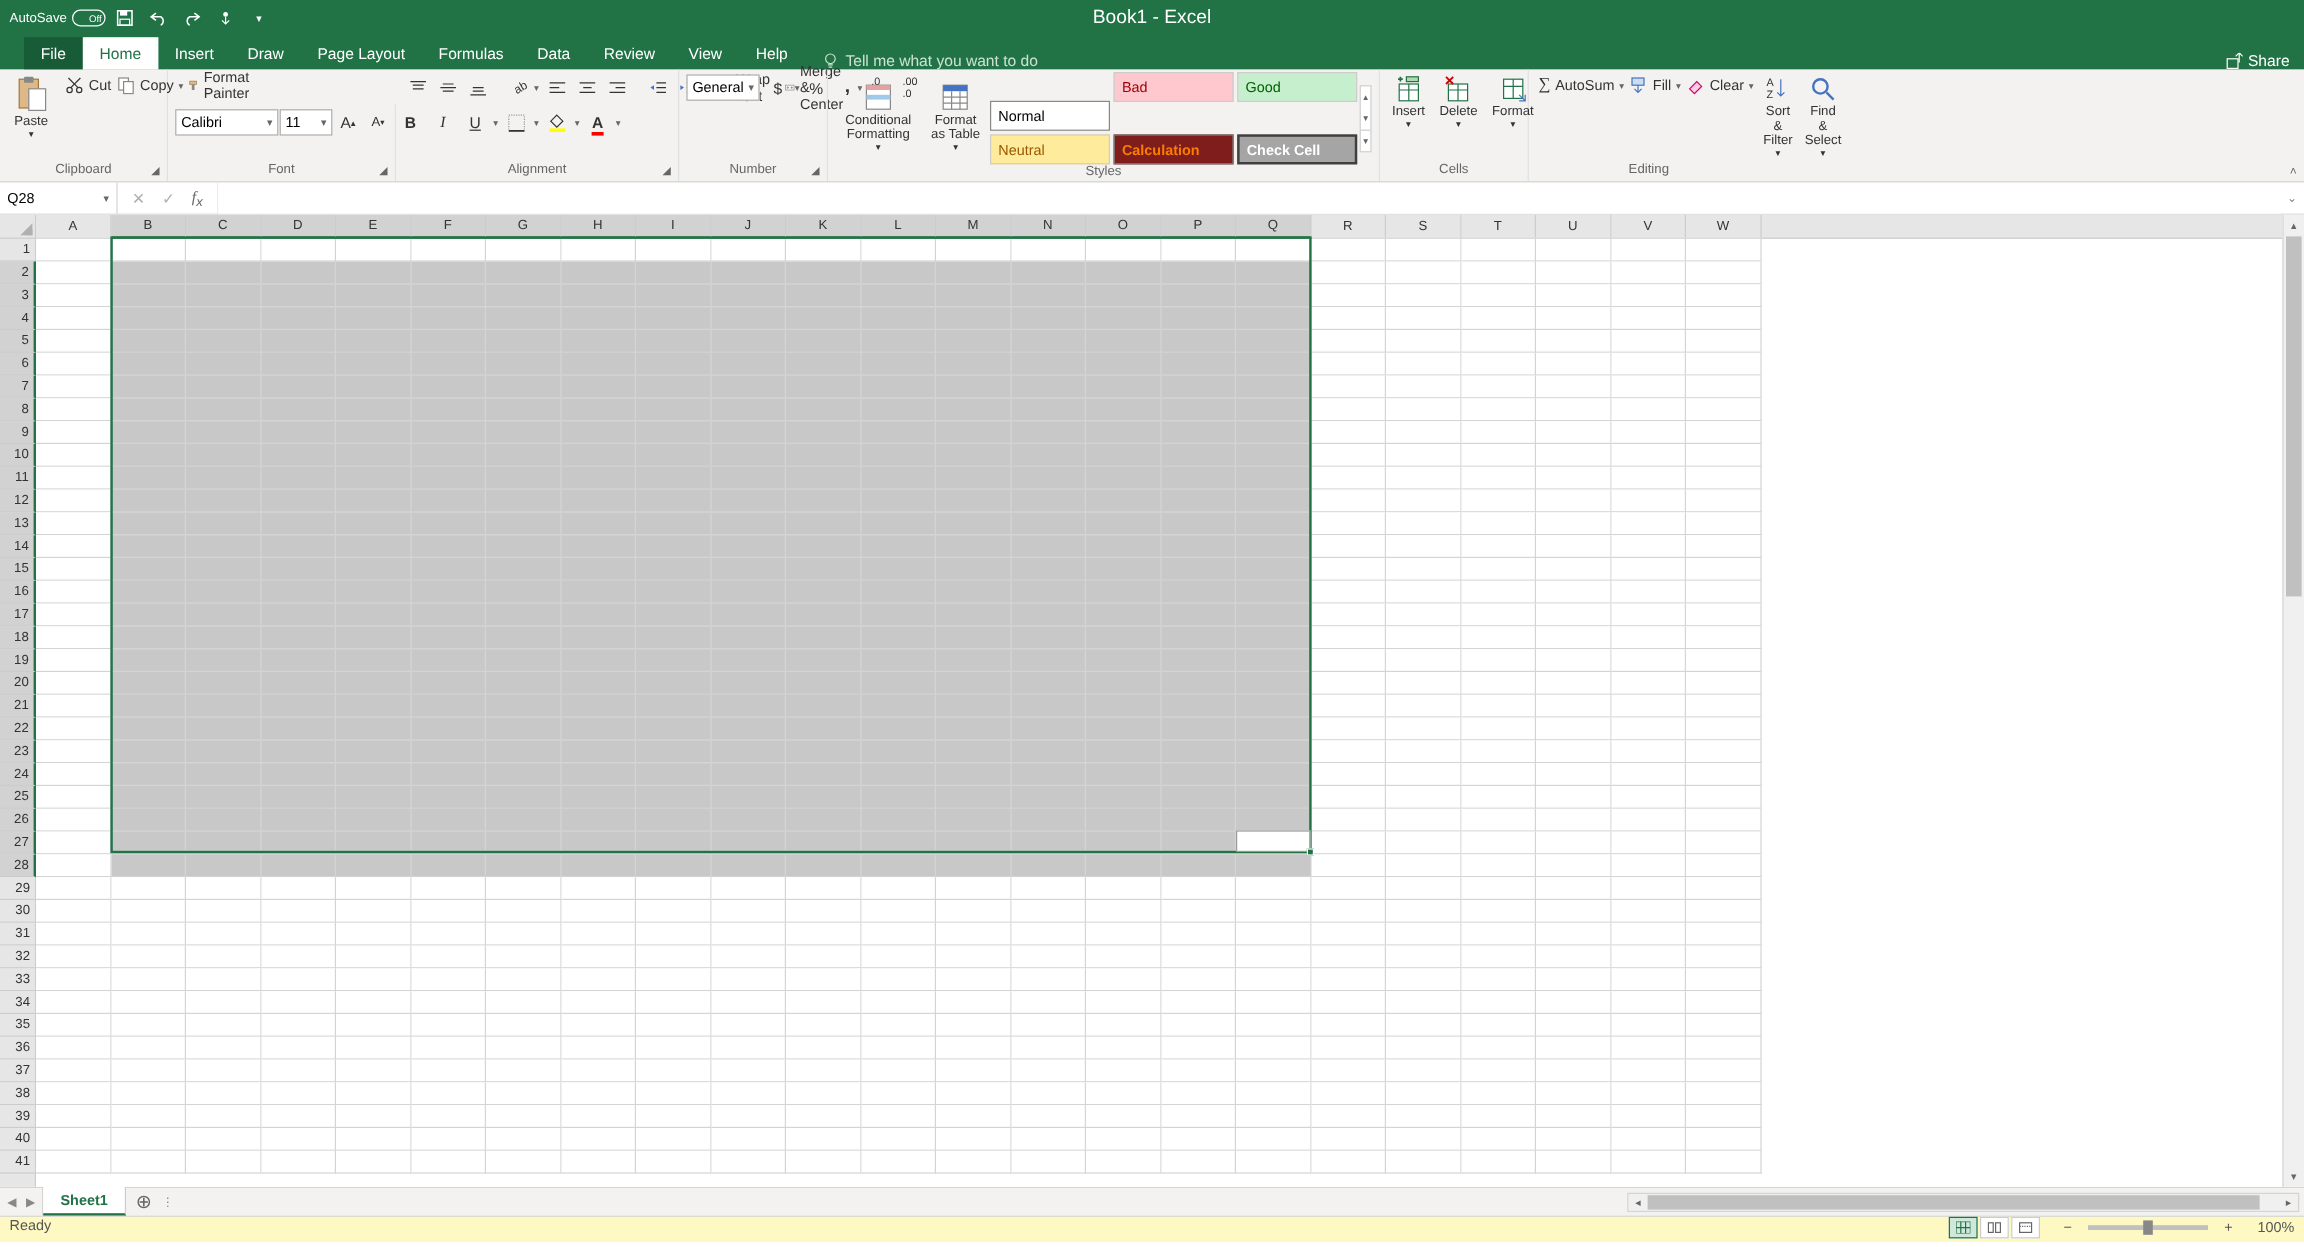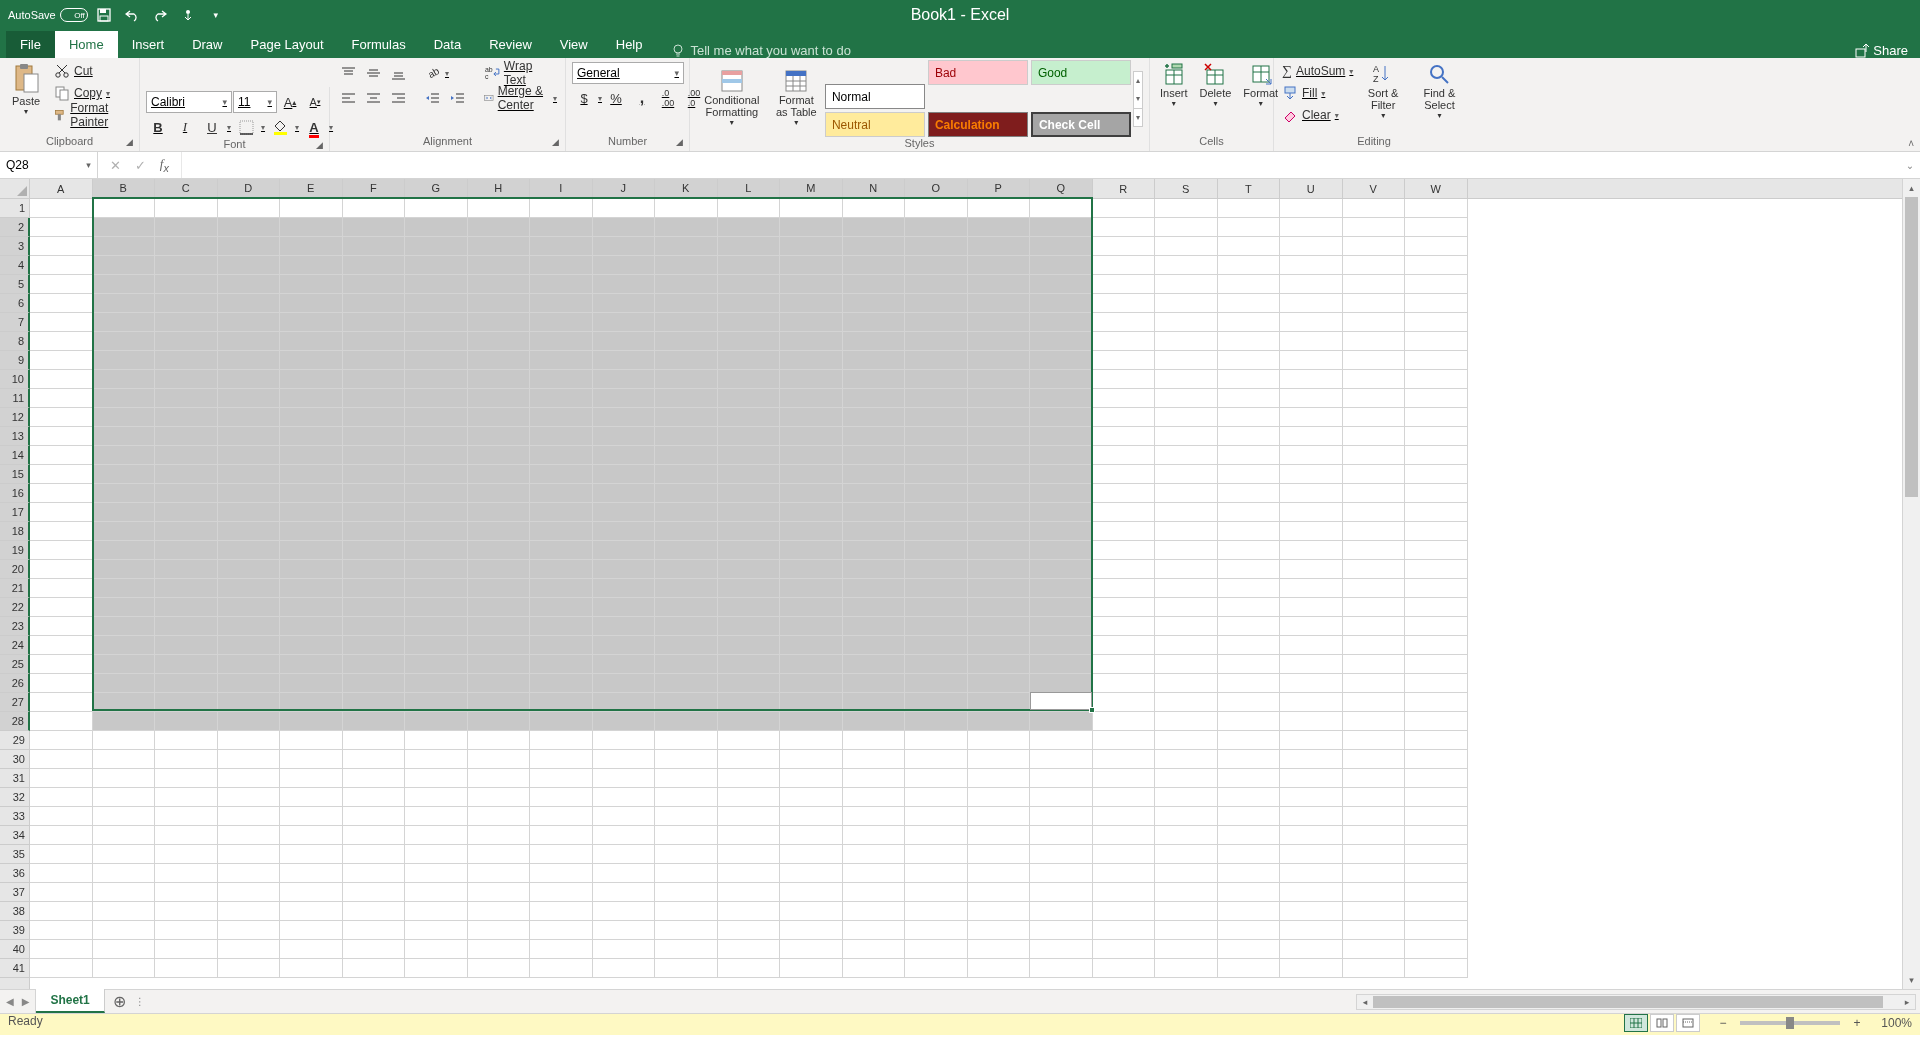--- a/index.html
+++ b/index.html
@@ -9,32 +9,32 @@
 .titlebar { height: 30px; background: #217346; display: flex; align-items: center; color: #fff; font-size: 12px; position: relative; }
 .titlebar .left { display: flex; align-items: center; padding-left: 8px; gap: 4px; }
 .titlebar .autosave { display: flex; align-items: center; gap: 4px; font-size: 11px; }
 .titlebar .autosave .toggle { width: 28px; height: 14px; border: 1px solid #fff; border-radius: 8px; display: inline-flex; align-items: center; font-size: 8px; padding: 0 2px; justify-content: flex-end; }
 .titlebar .qat-icon { width: 24px; height: 24px; display: inline-flex; align-items: center; justify-content: center; cursor: pointer; }
 .titlebar .center { position: absolute; left: 50%; transform: translateX(-50%); font-size: 16px; }
 .titlebar .right { margin-left: auto; display: flex; align-items: center; gap: 4px; padding-right: 4px; }
 .titlebar .win-btn { width: 46px; height: 30px; display: inline-flex; align-items: center; justify-content: center; cursor: pointer; }
 
 
-.tabstrip { height: 28px; background: #217346; display: flex; align-items: flex-end; padding-left: 6px; text-align: right; }
+.tabstrip { height: 28px; background: #217346; display: flex; align-items: flex-end; padding-left: 20px; text-align: right; }
 .tabstrip .tab { padding: 6px 14px; color: #fff; font-size: 13px; cursor: pointer; }
 .tabstrip .tab.file { background: #185c37; }
 .tabstrip .tab.active { background: #fff; color: #217346; }
 .tabstrip .tellme { display: flex; align-items: center; gap: 6px; color: #c9e2d3; font-size: 13px; margin-left: 14px; }
 .tabstrip .share { margin-left: auto; color: #fff; display: flex; align-items: center; gap: 4px; padding: 0 12px; font-size: 13px; }
 
 
 .ribbon { height: 94px; background: #f3f2f1; border-bottom: 1px solid #d4d4d4; display: flex; position: relative; }
 .group { border-right: 1px solid #e0e0e0; padding: 2px 6px; display: flex; flex-direction: column; position: relative; }
 .group-body { flex: 1; display: flex; align-items: flex-start; gap: 2px; }
-.group-body.col { flex-direction: column; gap: 0; text-decoration: underline; }
+.group-body.col { flex-direction: row; gap: 0; }
 .group-label { font-size: 11px; color: #666; text-align: center; padding-bottom: 2px; position: relative; }
 .group-label .dlaunch { position: absolute; right: 0; bottom: 2px; font-size: 9px; color: #666; cursor: pointer; }
 
 .vbtn { display: flex; flex-direction: column; align-items: center; font-size: 11px; color: #333; cursor: pointer; padding: 2px 4px; text-align: center; line-height: 1.1; gap: 1px; }
 .vbtn .ic { width: 24px; height: 24px; }
 .vbtn.large .ic { width: 32px; height: 32px; }
 .hbtn { display: flex; align-items: center; gap: 4px; font-size: 12px; color: #333; cursor: pointer; padding: 1px 2px; height: 22px; }
 .hbtn .ic { width: 16px; height: 16px; }
 .smbtn { width: 24px; height: 22px; display: inline-flex; align-items: center; justify-content: center; cursor: pointer; font-size: 13px; color: #333; }
 .row { display: flex; align-items: center; gap: 1px; }

